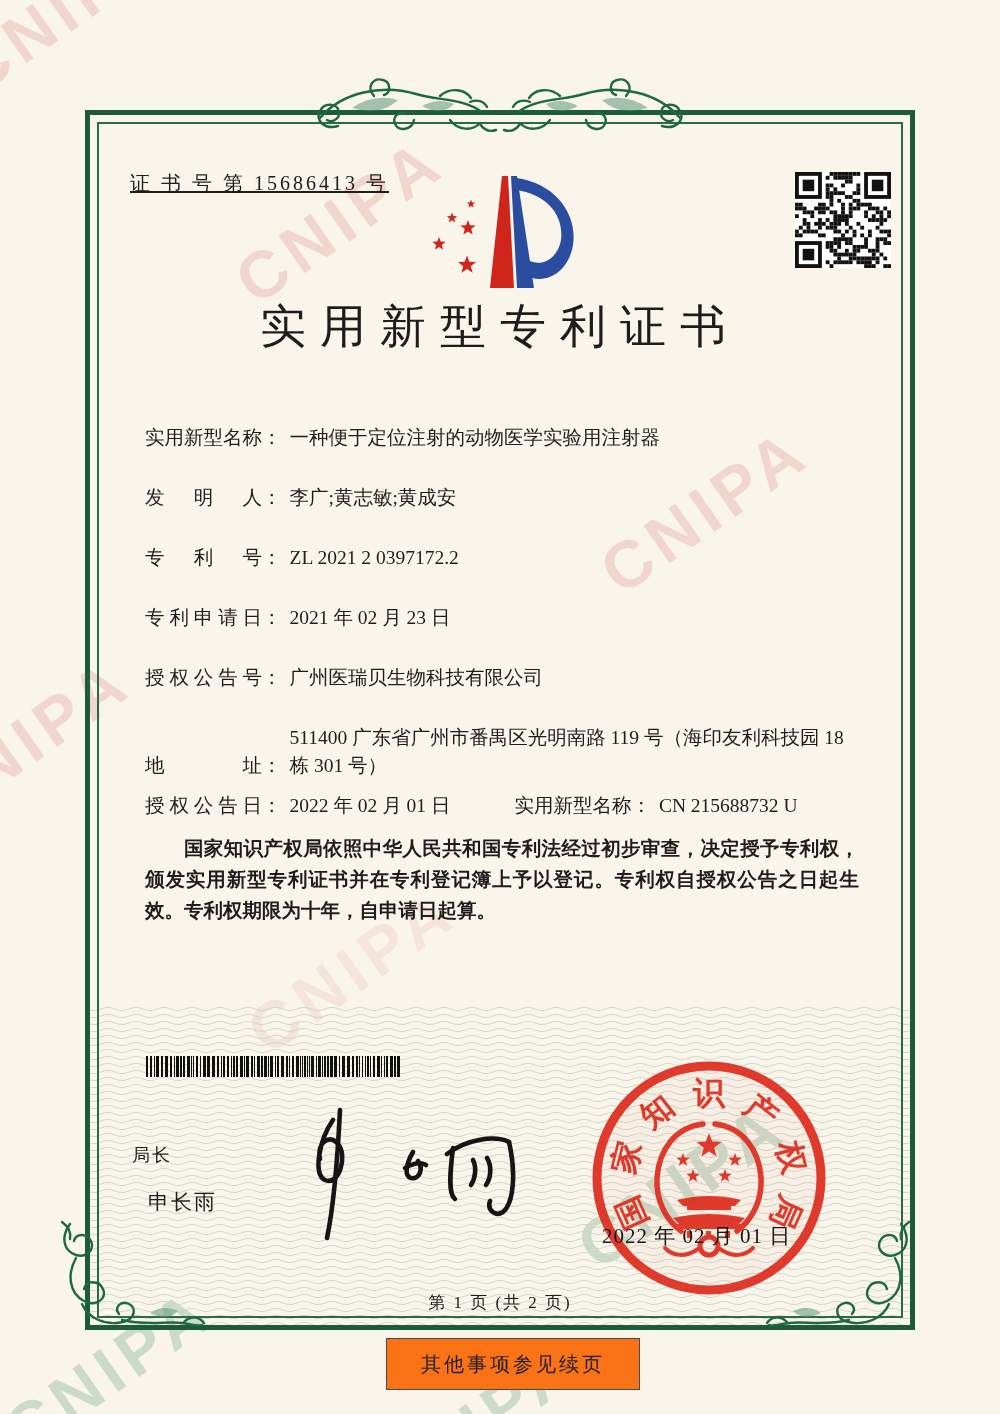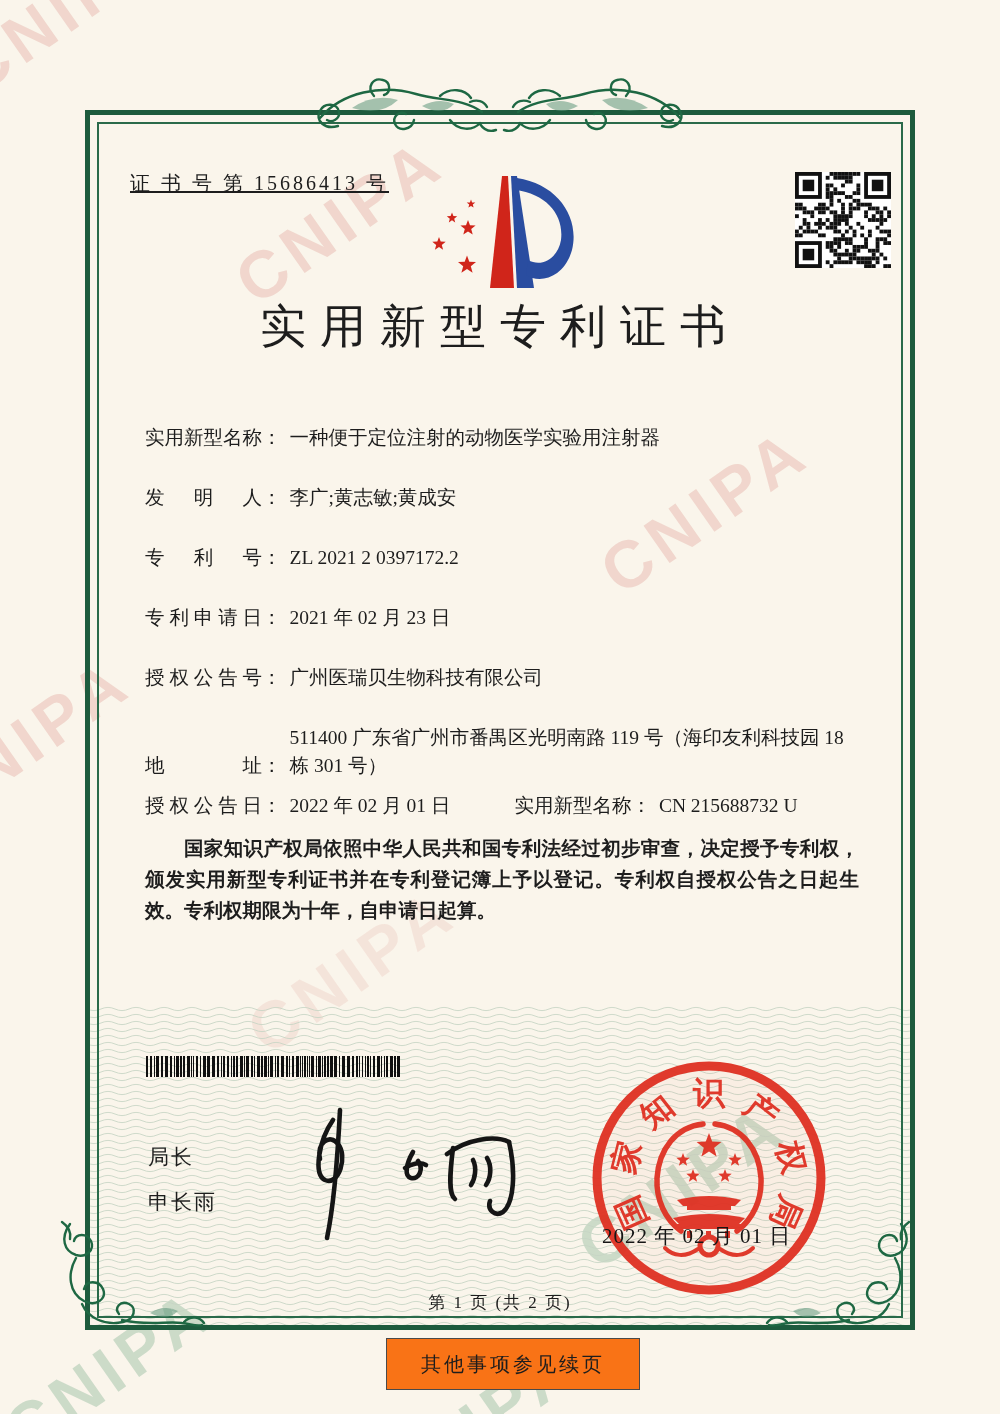--- a/index.html
+++ b/index.html
@@ -28,21 +28,21 @@
   .fvalue{max-width:566px;}
   .grant-row{display:flex;line-height:28px;}
   .grant-right{margin-left:64px;display:flex;}
   
   .paras{position:absolute;left:145px;top:833px;width:714px;font-size:19.5px;
          line-height:31px;text-align:justify;}
   .paras p{margin:0;text-indent:2em;font-weight:bold;}
   
   .waves-svg{position:absolute;left:87px;top:1006px;}
   .barcode-svg{position:absolute;left:145px;top:1056px;}
-  .officer-title{position:absolute;left:148px;top:1143px;font-size:21px;letter-spacing:2px;text-align:center;}
+  .officer-title{position:absolute;left:132px;top:1143px;font-size:18px;letter-spacing:2px;text-align:center;}
   .officer-name{position:absolute;left:148px;top:1188px;font-size:21px;letter-spacing:2px;}
   .signature-svg{position:absolute;left:255px;top:1102px;}
   .seal-svg{position:absolute;left:577px;top:1048px;opacity:.94;}
   .seal-date{position:absolute;left:602px;top:1222px;font-size:21px;letter-spacing:1px;color:#151515;}
   .page-info{position:absolute;left:0;top:1291px;width:1000px;text-align:center;font-size:17px;letter-spacing:2px;}
   .cont-box{position:absolute;left:386px;top:1338px;width:252px;height:50px;background:#f97316;
             border:1px solid #4a4a4a;display:flex;align-items:center;justify-content:center;
             font-size:20px;letter-spacing:3px;}
   .logo-svg{position:absolute;left:408px;top:168px;}
   .qr-svg{position:absolute;left:795px;top:172px;}

